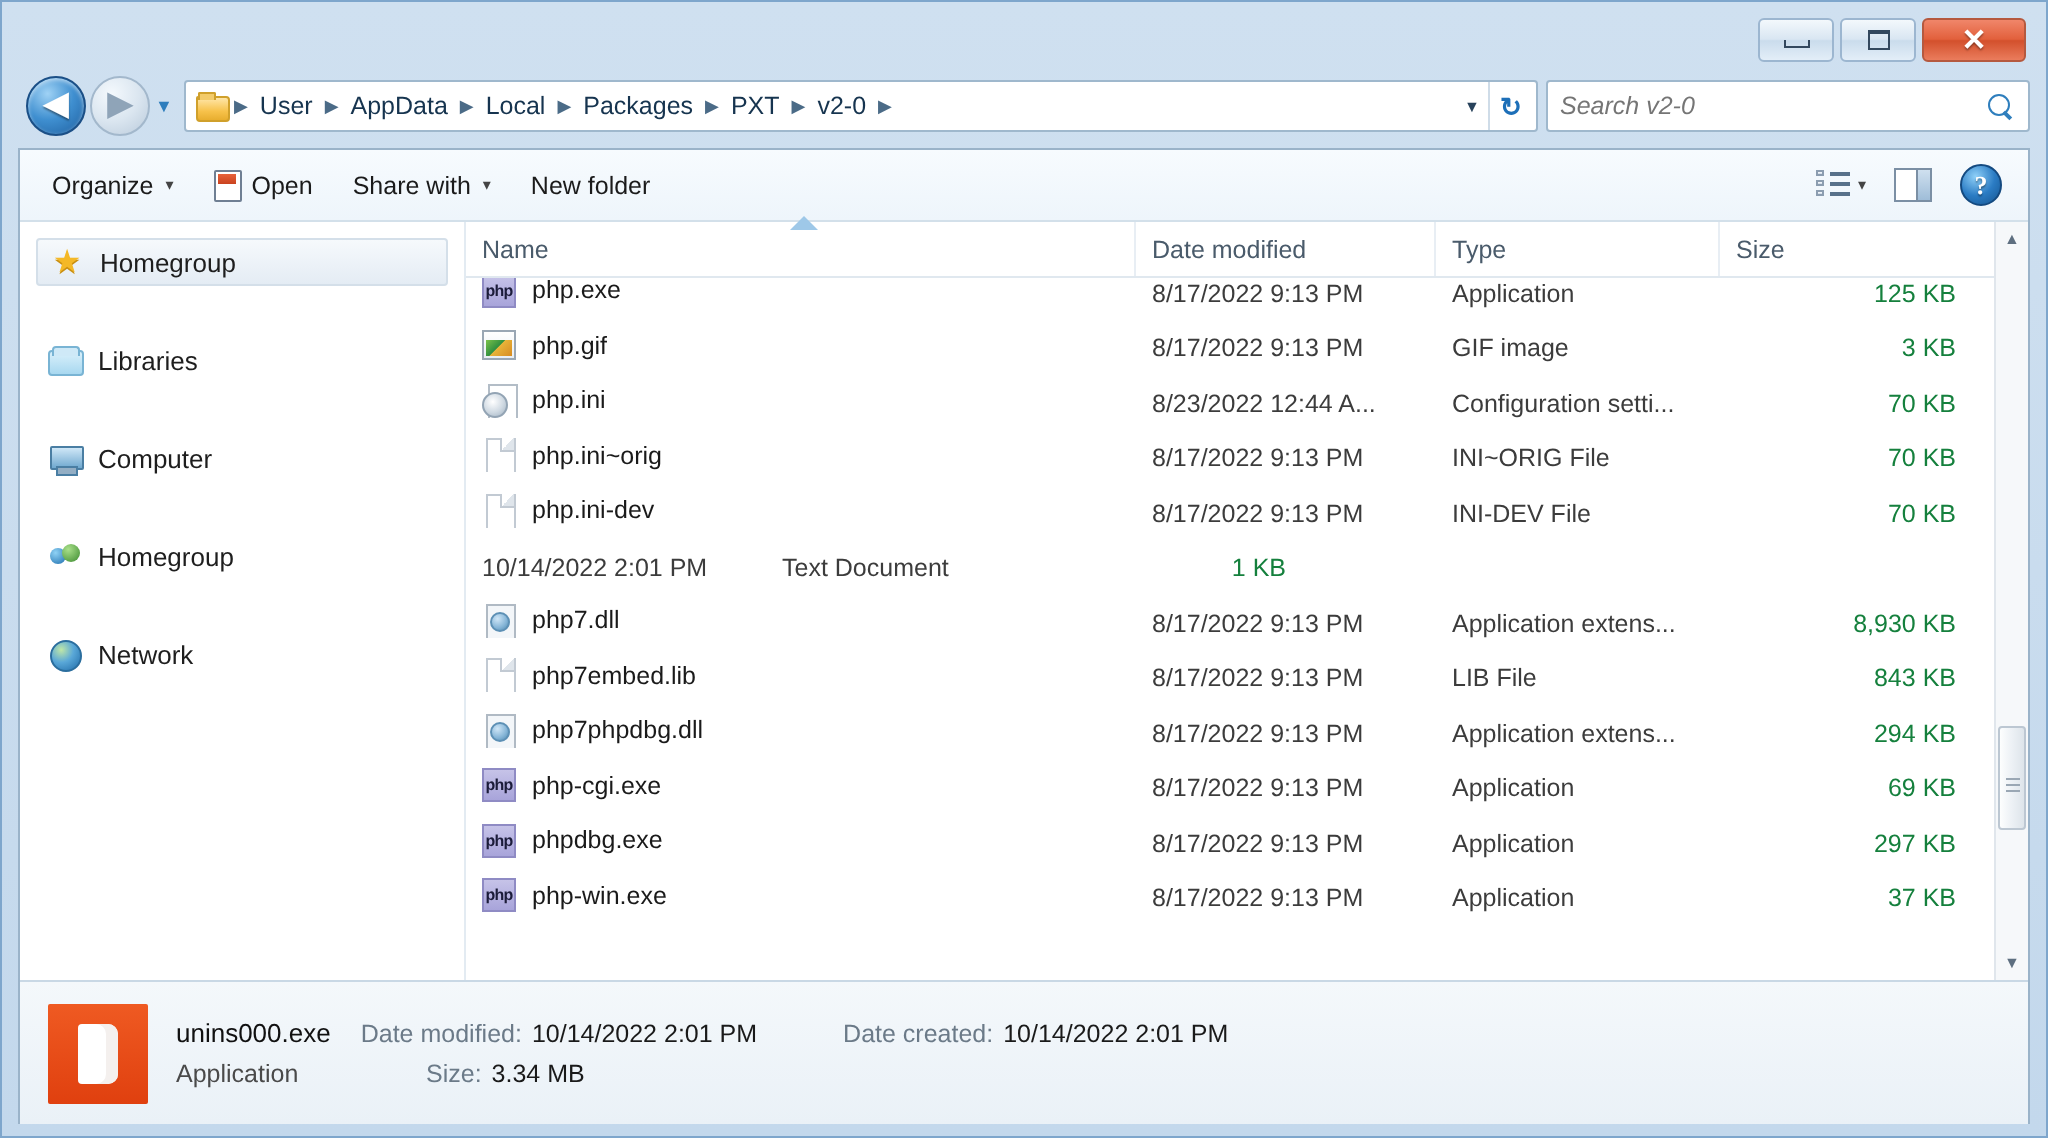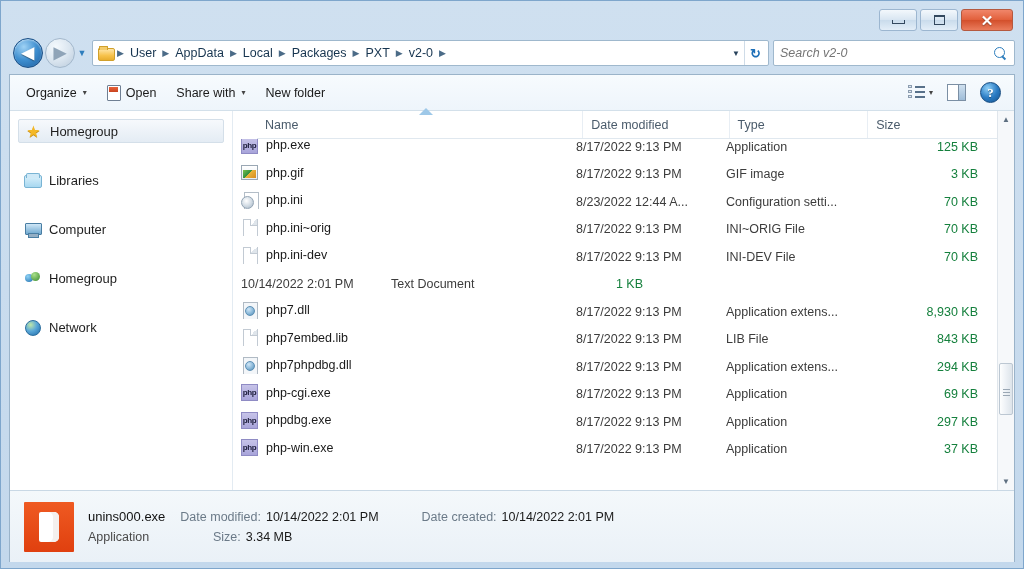--- a/index.html
+++ b/index.html
@@ -272,21 +272,21 @@
     border-radius: 50%;
     background: radial-gradient(circle at 33% 28%, #bfe7a8 0%, #5aa8d8 45%, #1f6ba8 100%);
     border: 1px solid #2b6e9e;
   }
 
   
   #listregion { flex: 1 1 auto; display: flex; flex-direction: column; min-width: 0; border-left: 1px solid #e3ebf2;}
 
   #headerrow {
     height: 28px; flex: 0 0 auto; display: flex;
-    background: #ffffff; border-bottom: 1px solid #e0e8ef; position: relative; margin-left: 24px;
+    background: #ffffff; border-bottom: 1px solid #e0e8ef; position: relative;
   }
   .colhead {
     display: flex; align-items: center; font-size: 12.5px; color: #4a5b6b;
     padding: 0 8px; border-right: 1px solid #e8eef4; cursor: pointer;
     position: relative; white-space: nowrap;
   }
   #sortarrow {
     position: absolute; left: 162px; top: -3px;
     width: 0; height: 0; border-left: 7px solid transparent;
     border-right: 7px solid transparent; border-bottom: 7px solid #9ec8e8;

